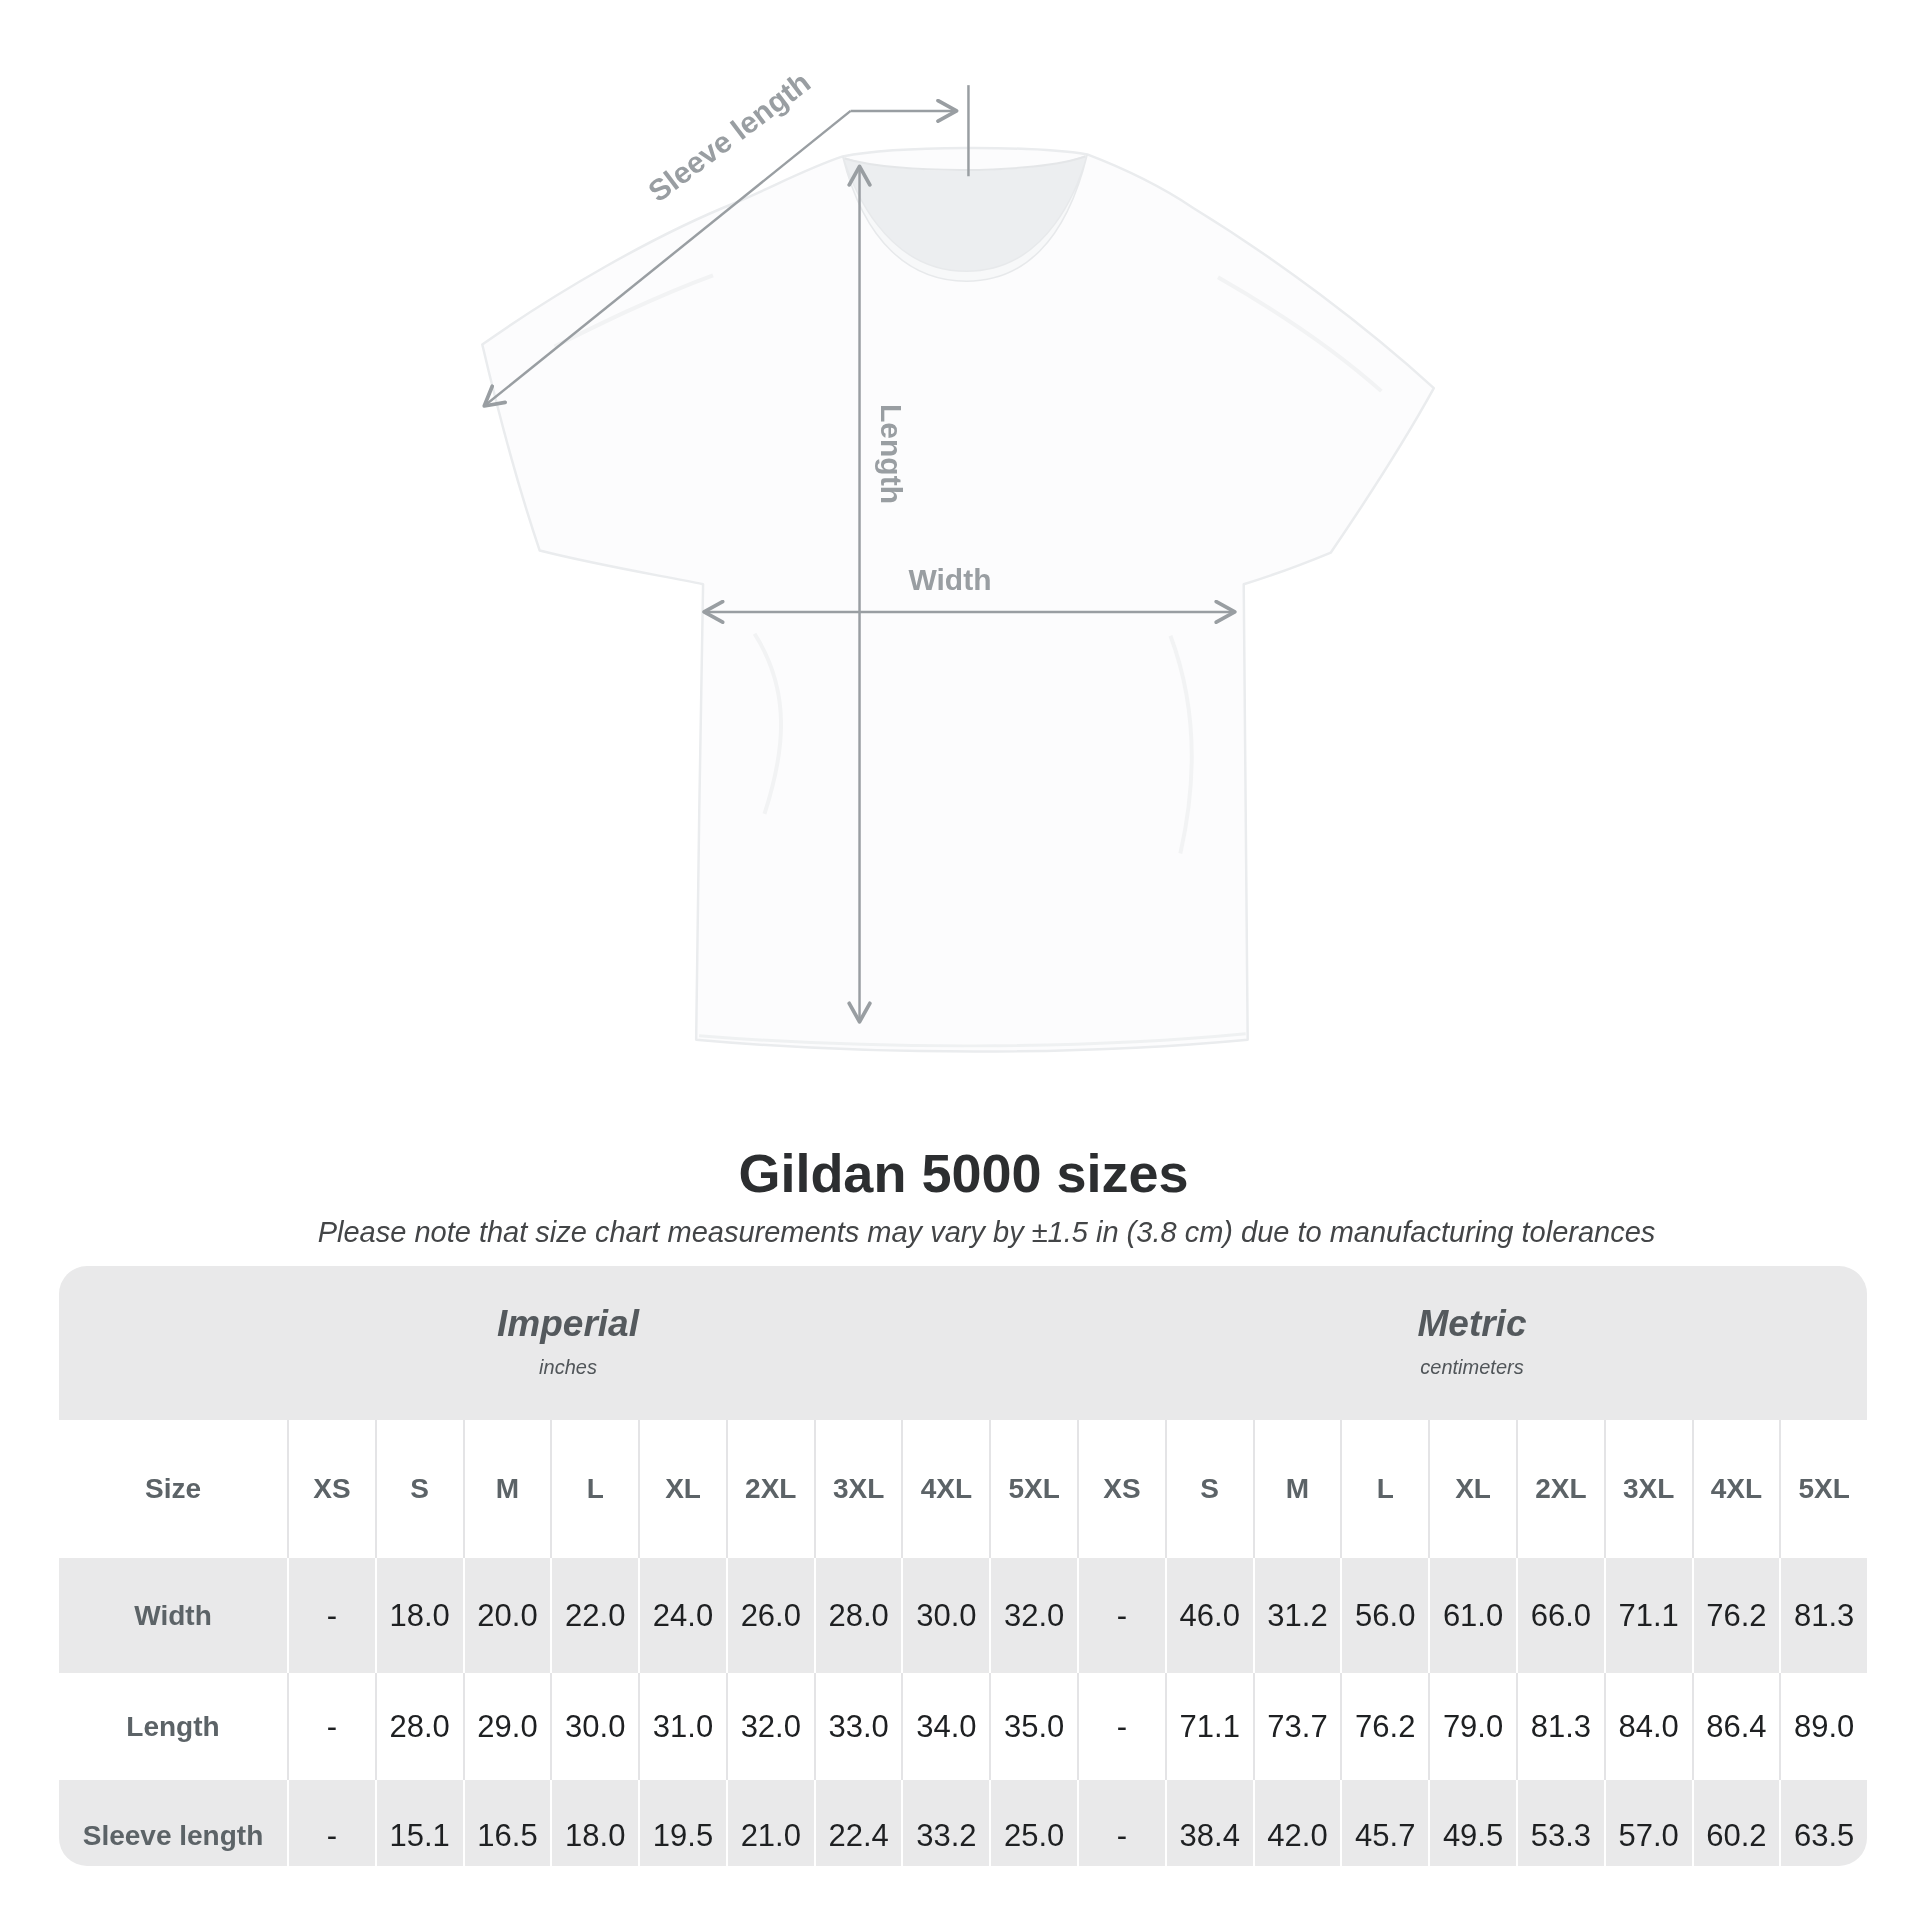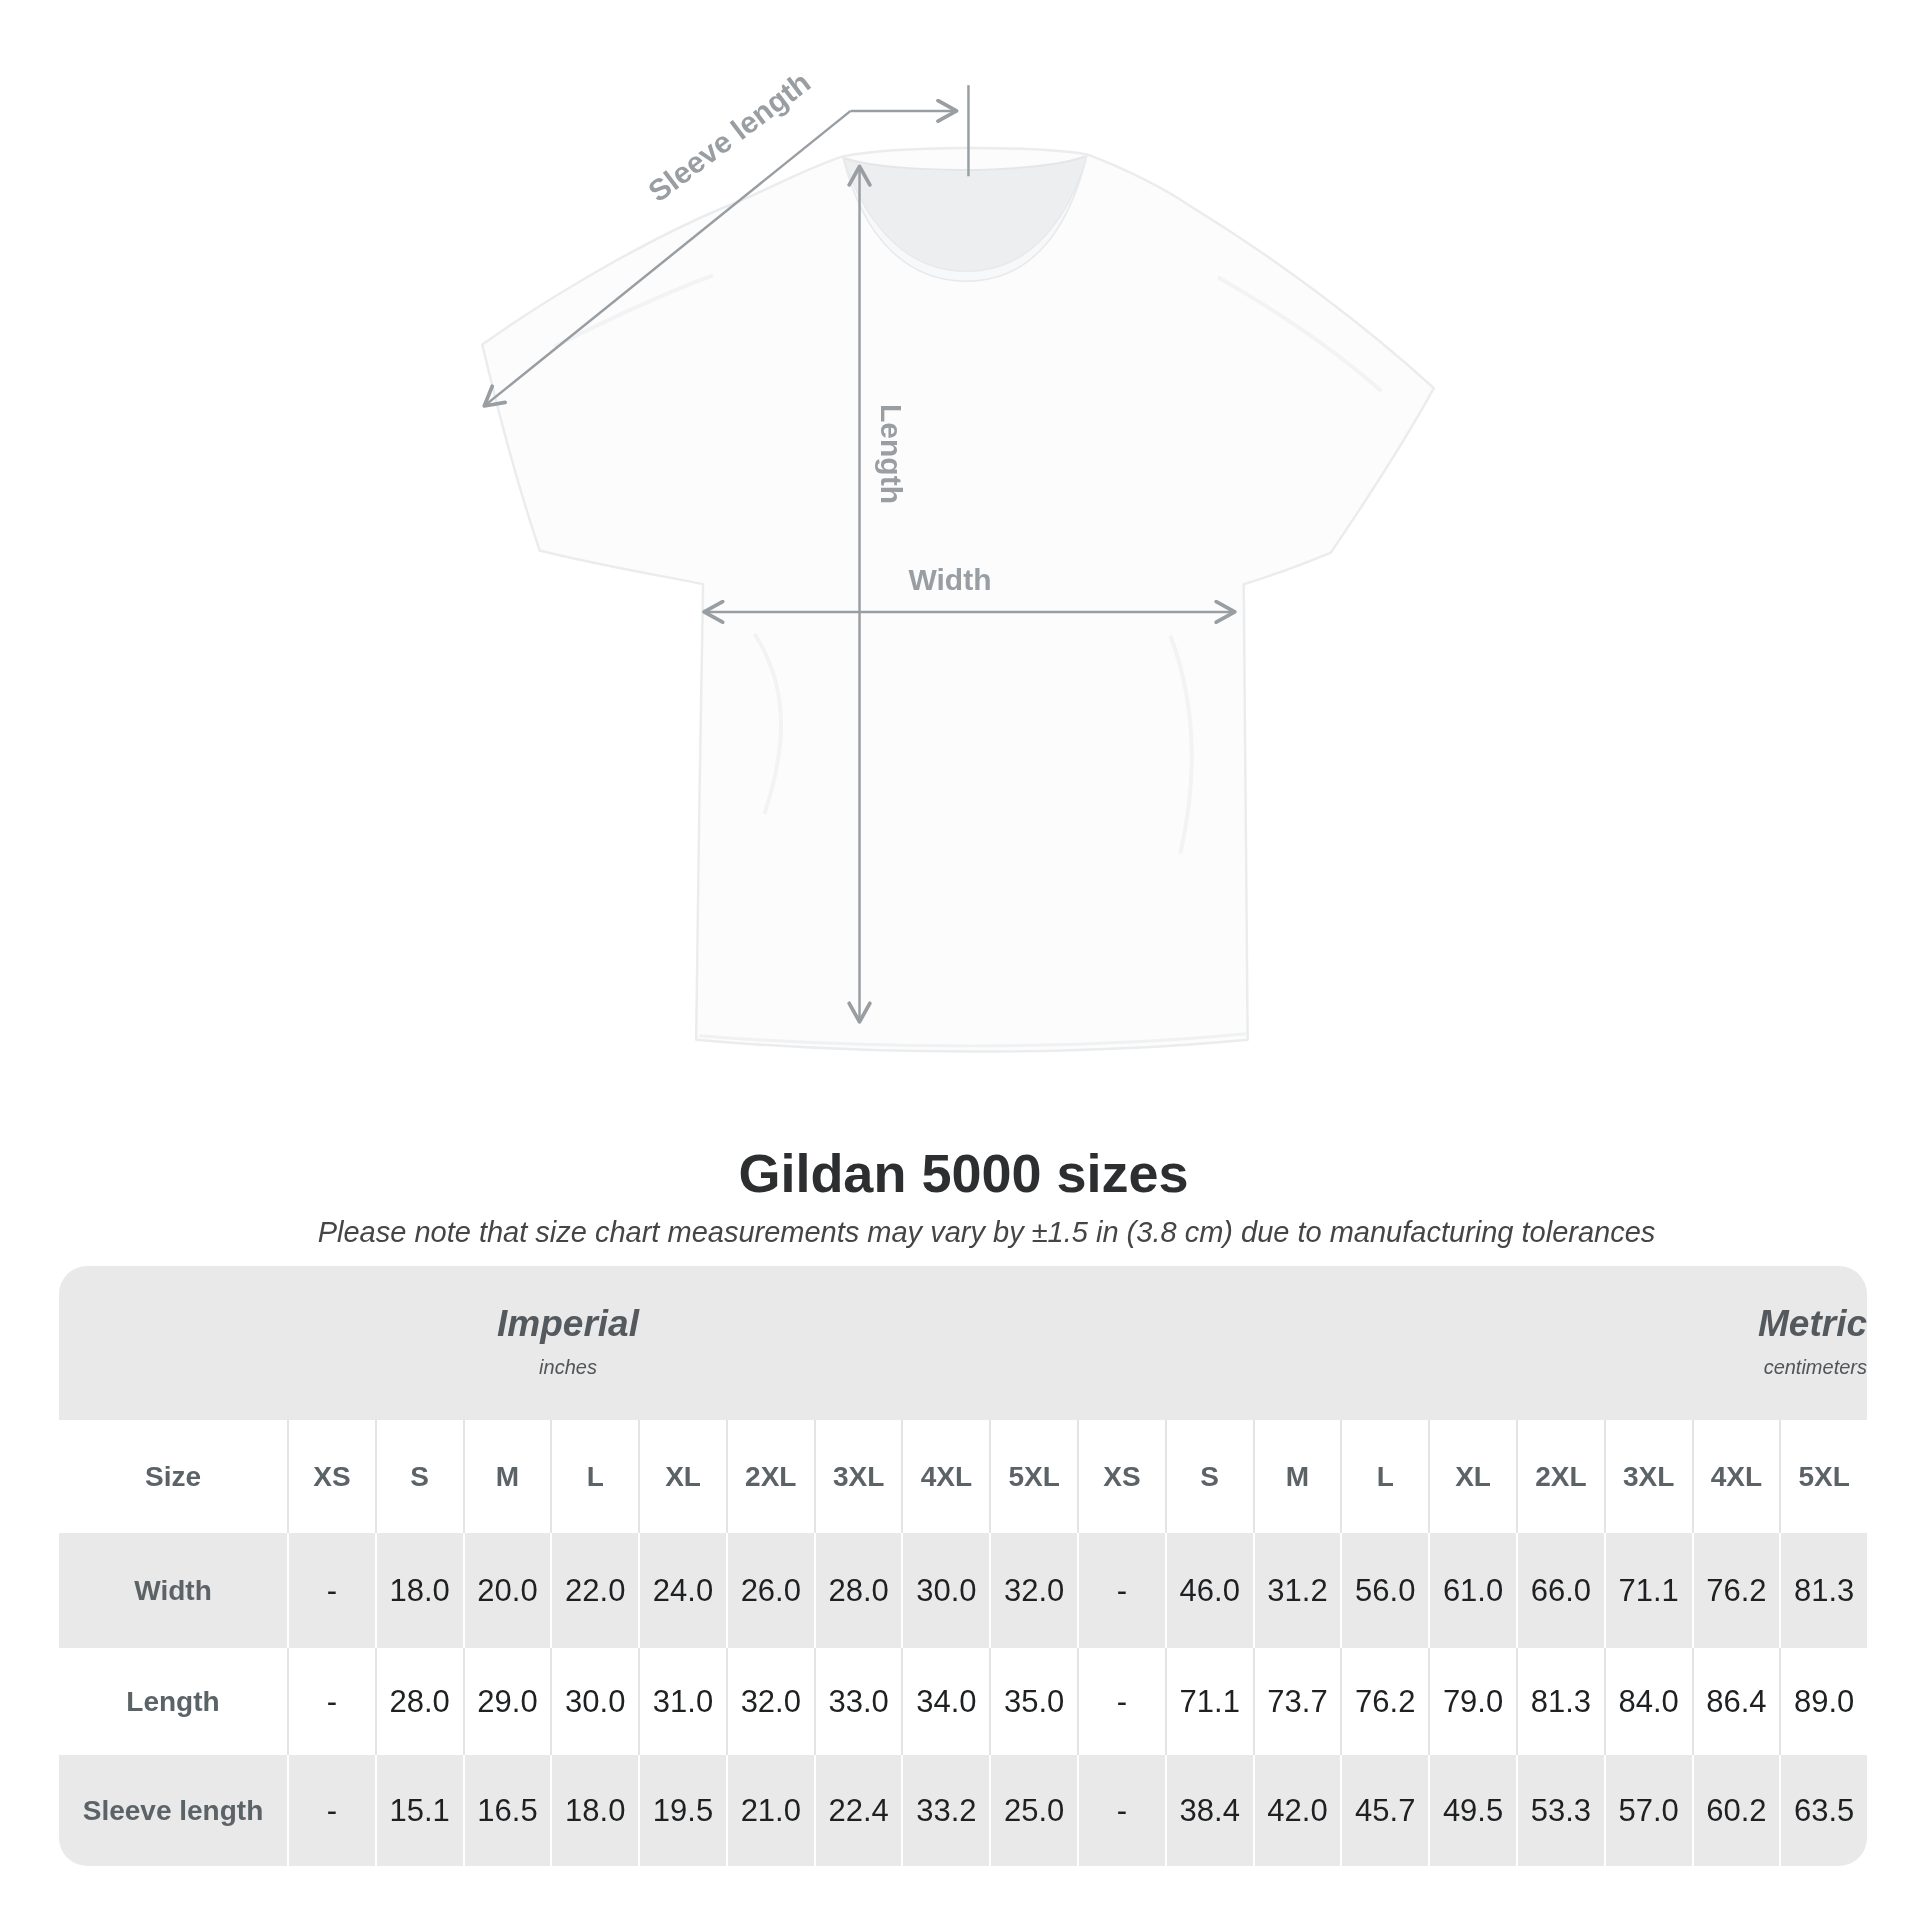--- a/index.html
+++ b/index.html
@@ -28,30 +28,30 @@
     line-height:36px;color:#434547;padding-left:46px;
   }
   
   .size-table{
     position:relative;margin:16px 0 0 59px;width:1808px;height:600px;
     border-radius:28px;overflow:hidden;background:#ffffff;
   }
   .band{display:flex;height:154px;background:#e9e9ea;}
   .band-half{display:flex;flex-direction:column;align-items:center;justify-content:center;gap:8px;}
   .band-left{width:1018px;}
-  .band-right{width:790px;align-items:flex-end;}
+  .band-right{width:790px;}
   .band-name{font-size:37px;font-weight:bold;font-style:italic;color:#54595d;line-height:40px;}
   .band-unit{font-size:20px;font-style:italic;color:#505559;line-height:30px;}
   .row{display:flex;width:100%;}
   .cell{
     flex:1 1 0;display:flex;align-items:center;justify-content:center;
     font-size:31px;color:#1e2022;border-left:2px solid transparent;
   }
   .cell.first{flex:0 0 228px;border-left:none;font-weight:bold;color:#5c6367;font-size:28px;}
-  .row.head{height:113px;background:#ffffff;}
+  .row.head{height:138px;background:#ffffff;}
   .row.head .cell{font-weight:bold;color:#5c6367;font-size:28px;border-left-color:#e4e4e6;}
   .row.head .cell.first{border-left-color:transparent;}
   .row.d0{height:115px;background:#e9e9ea;}
   .row.d1{height:107px;background:#ffffff;}
   .row.d2{height:111px;background:#e9e9ea;}
   .row.d0 .cell,.row.d2 .cell{border-left-color:#ffffff;}
   .row.d1 .cell{border-left-color:#e4e4e6;}
   .row.d0 .cell.first,.row.d1 .cell.first,.row.d2 .cell.first{border-left-color:transparent;}
 </style>
 </head>

